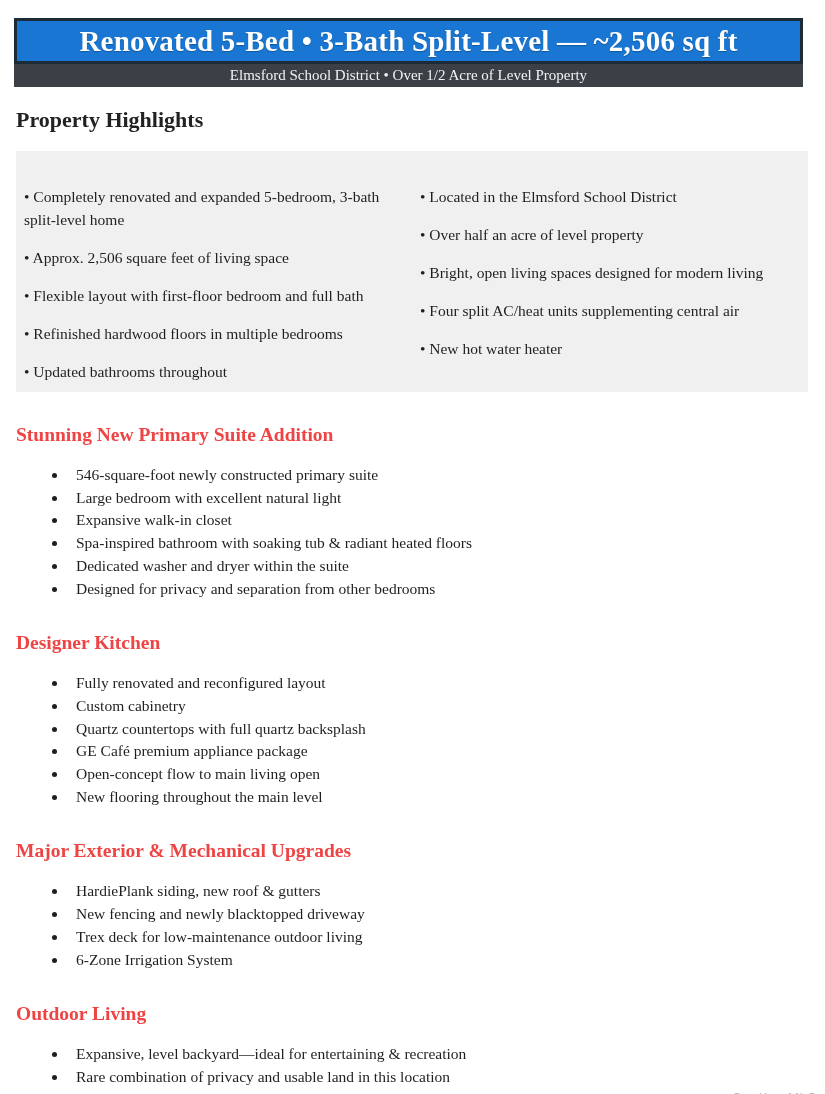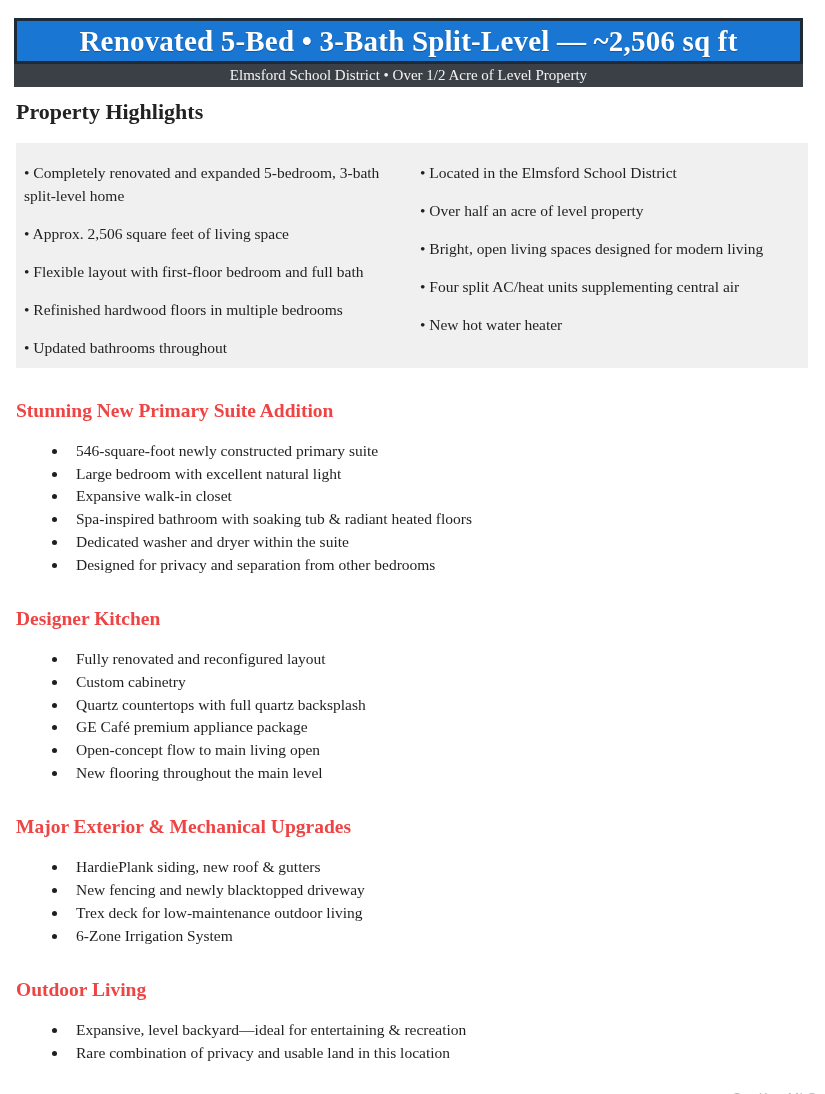--- a/index.html
+++ b/index.html
@@ -37,32 +37,32 @@
   }
   .subbar-text {
     color: #f2f2f2;
     font-size: 15px;
     white-space: nowrap;
   }
 
   .content { margin: 0 17px 0 16px; }
 
   .page-title {
-    margin-top: 12px;
+    margin-top: 20px;
     font-size: 22px;
     font-weight: bold;
     color: #222222;
     line-height: 26px;
   }
 
   
   .highlights-box {
     margin-top: 18px;
     background: #f0f0f0;
-    padding: 18px 18px 9px 8px;
+    padding: 34px 18px 9px 8px;
     display: flex;
     gap: 26px;
   }
   .highlights-col { flex: 1 1 0; }
   .highlights-col p {
     font-size: 15.5px;
     line-height: 23px;
     margin-bottom: 15px;
   }
   .highlights-col p:last-child { margin-bottom: 0; }

